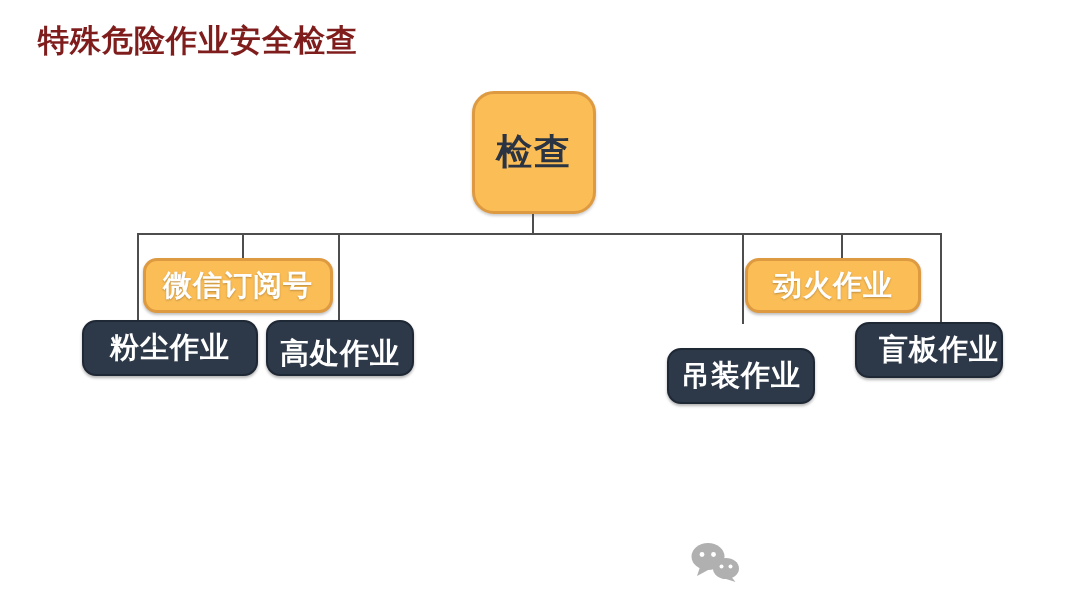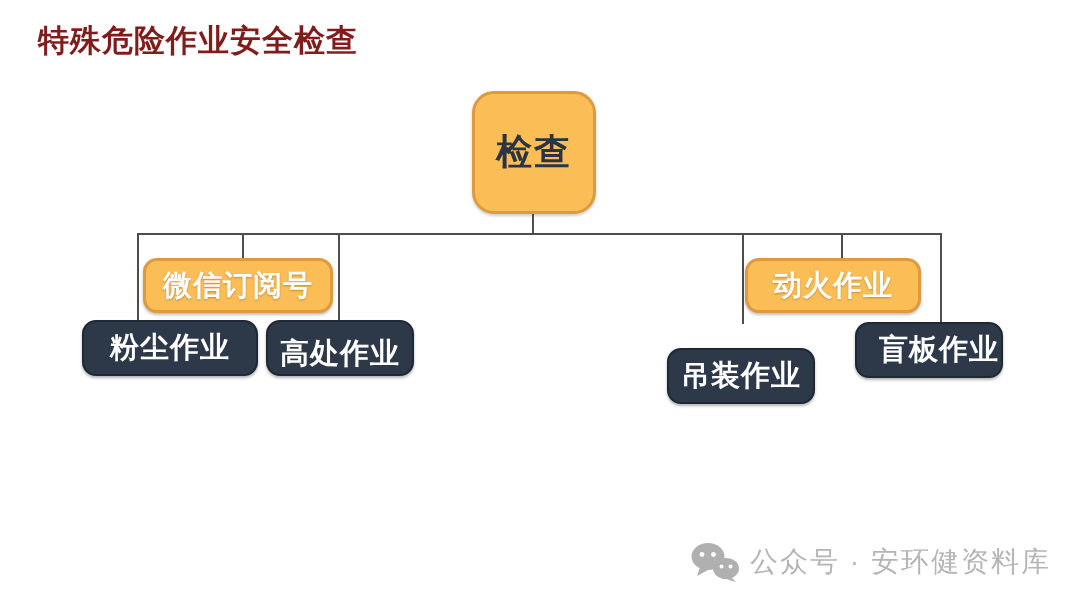--- a/index.html
+++ b/index.html
@@ -116,16 +116,15 @@
         <ellipse cx="18" cy="14.5" rx="16.5" ry="13.5" fill="#B0B0B0"></ellipse>
         <path d="M10 25 L7 34 L19 27.5 Z" fill="#B0B0B0"></path>
         <circle cx="12" cy="12.5" r="2.4" fill="#ffffff"></circle>
         <circle cx="23.5" cy="12.5" r="2.4" fill="#ffffff"></circle>
         <ellipse cx="36" cy="26.5" rx="13" ry="10.5" fill="#B0B0B0"></ellipse>
         <path d="M41.5 35 L45.5 40 L34.5 36.5 Z" fill="#B0B0B0"></path>
         <circle cx="31.5" cy="24.5" r="2" fill="#ffffff"></circle>
         <circle cx="40.5" cy="24.5" r="2" fill="#ffffff"></circle>
       </svg>
     </span>
-    <span class="wm-text">公众号 · 安环健资料库</span>
   </div>
 
 </div>
 
 </body></html>

